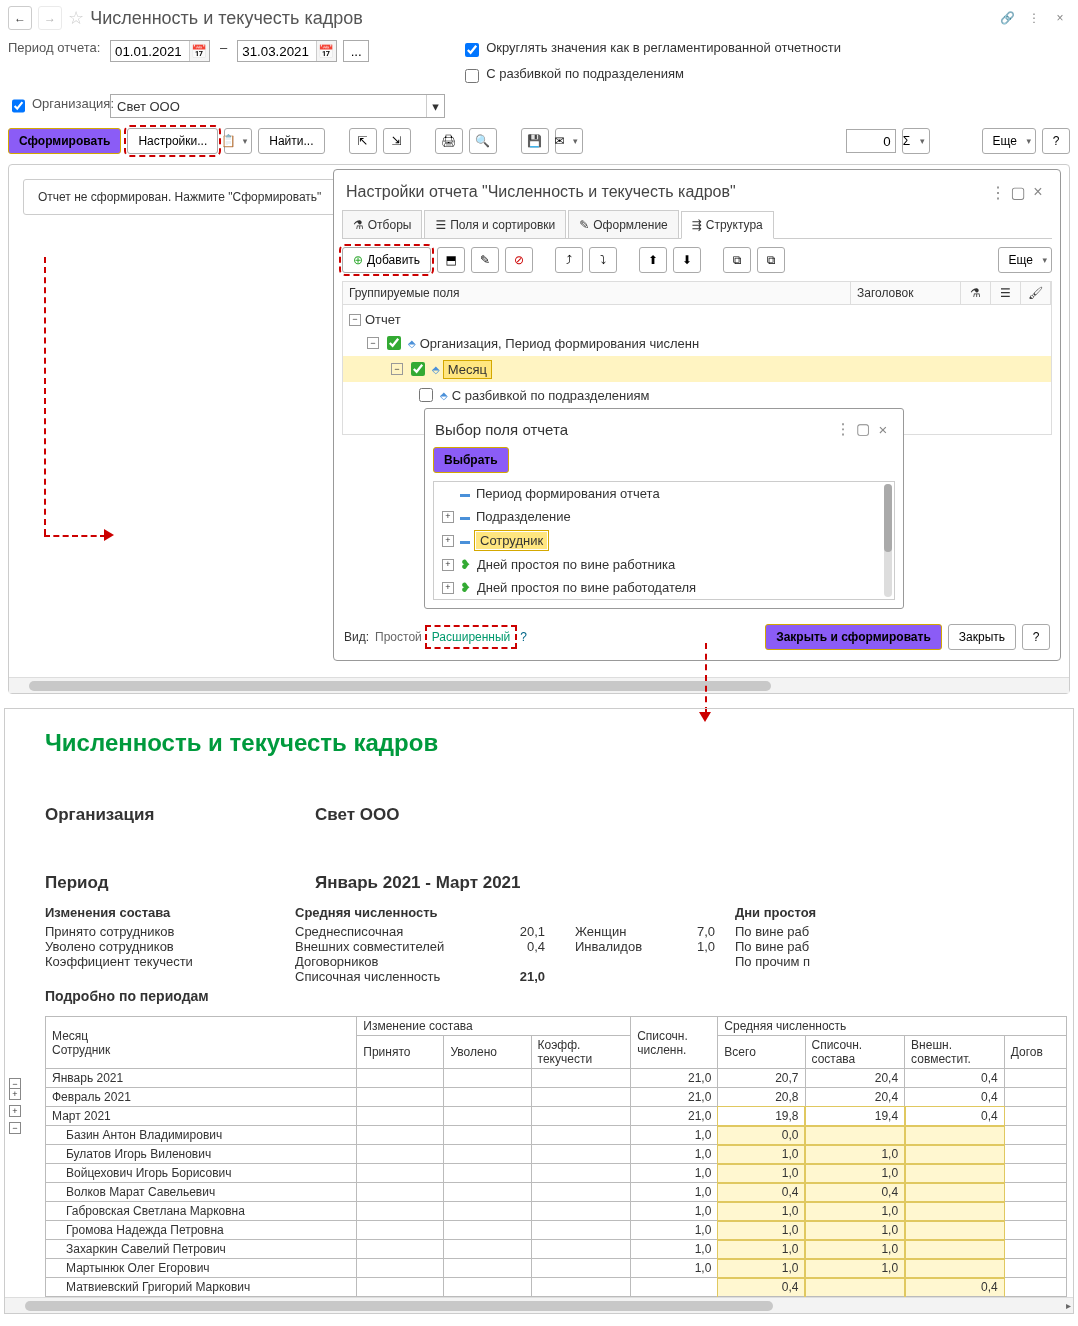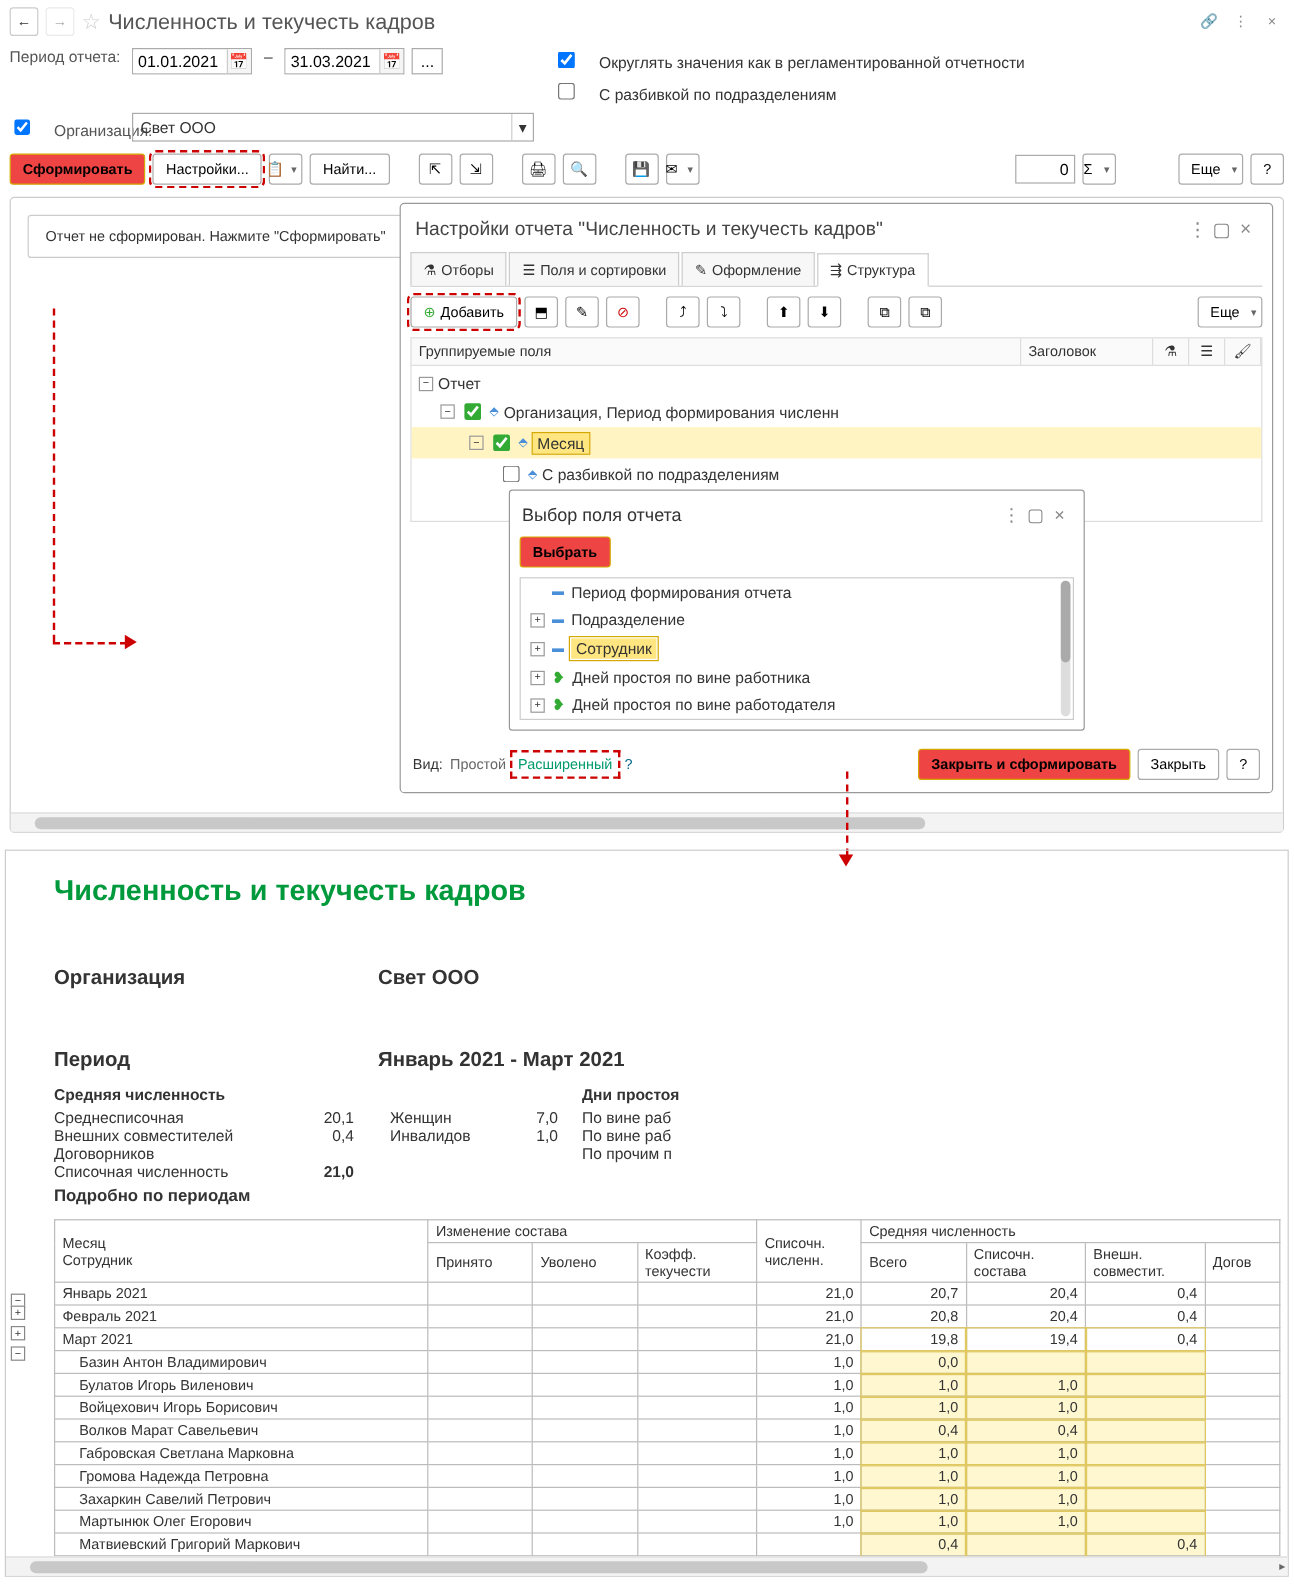--- a/index.html
+++ b/index.html
@@ -15,28 +15,28 @@
 
 
 .filter-row { display: flex; align-items: center; padding: 4px 8px; gap: 6px; font-size: 13px; }
 .label { color: #555; }
 .date-wrap { display: flex; align-items: center; border: 1px solid #aaa; }
 .date-wrap input { border: none; width: 78px; padding: 2px 4px; }
 .cal-btn { width: 20px; height: 20px; background: #f5f5f5; border-left: 1px solid #ccc; display:flex; align-items:center; justify-content:center; cursor:pointer; }
 .sep { margin: 0 4px; }
 .ellipsis-btn { width: 26px; height: 22px; border: 1px solid #aaa; background: #fff; cursor: pointer; }
 .cb { width: 14px; height: 14px; }
-.cb-wrap { display: flex; align-items: flex-end; gap: 17px; }
+.cb-wrap { display: flex; align-items: flex-start; gap: 4px; }
 .org-select { border: 1px solid #aaa; height: 24px; width: 335px; display: flex; align-items: center; padding: 0 6px; position: relative; }
 .org-select .dd { position: absolute; right: 0; top: 0; width: 18px; height: 100%; border-left: 1px solid #ccc; display: flex; align-items: center; justify-content: center; }
 
 
 .action-bar { display: flex; align-items: center; padding: 6px 8px; gap: 6px; }
 .btn { border: 1px solid #aaa; background: #fff; padding: 4px 10px; height: 26px; font-size: 12px; cursor: pointer; border-radius: 3px; display: flex; align-items: center; gap: 4px; }
-.btn-yellow { background: #ef4444; border-color: #d4a800; font-weight: bold; }
+.btn-yellow { background: #8b5cf6; border-color: #d4a800; font-weight: bold; }
 .btn-icon { width: 28px; padding: 0; justify-content: center; }
 .btn-dd { padding-right: 18px; position: relative; }
 .btn-dd::after { content: "▾"; position: absolute; right: 4px; font-size: 9px; color: #666; }
 .red-dashed { outline: 2px dashed #c00; outline-offset: 1px; }
 .spacer { flex: 1; }
 .num-input { width: 50px; border: 1px solid #aaa; height: 24px; text-align: right; padding-right: 4px; }
 
 
 .body-panel { border: 1px solid #ccc; margin: 4px 8px; border-radius: 4px; position: relative; height: 530px; background: #fff; }
 .msg-box { position: absolute; left: 14px; top: 14px; border: 1px solid #ccc; padding: 10px 14px; font-size: 12px; border-radius: 3px; }
@@ -334,20 +334,32 @@
       <div class="org-row">
         <span class="lbl">Организация</span>
         <span class="val">Свет ООО</span>
       </div>
       <div class="org-row">
         <span class="lbl">Период</span>
         <span class="val">Январь 2021 - Март 2021</span>
       </div>
 
       <div class="summary">
+        <div class="summary-col">
+          <div class="hdr">Изменения состава</div>
+          <div class="summary-row">
+              <span class="k">Принято сотрудников</span>
+            </div>
+          <div class="summary-row">
+              <span class="k">Уволено сотрудников</span>
+            </div>
+          <div class="summary-row">
+              <span class="k">Коэффициент текучести</span>
+            </div>
+        </div>
         <div class="summary-col">
           <div class="hdr">Средняя численность</div>
           <div class="summary-row">
               <span class="k">Среднесписочная</span>
               <span class="v">20,1</span>
             </div>
           <div class="summary-row">
               <span class="k">Внешних совместителей</span>
               <span class="v">0,4</span>
             </div>

